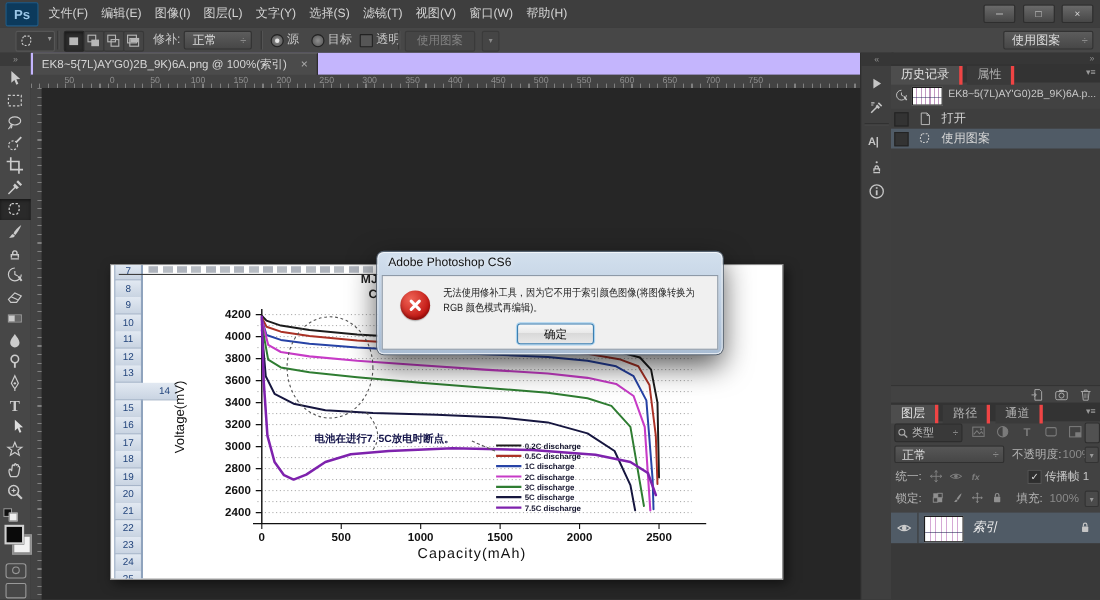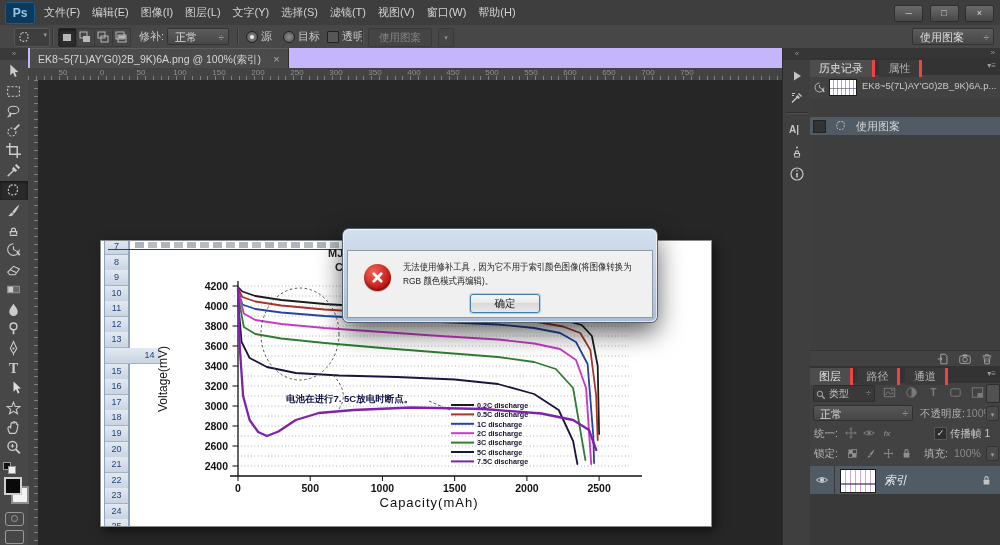--- a/index.html
+++ b/index.html
@@ -535,20 +535,28 @@
     <div class="snaprow">
       <span class="snap-ic"><svg viewBox="0 0 16 16" width="100%" height="100%">
             <path d="M8 2.5 A5.5 5.5 0 1 0 13.5 8" fill="none" stroke="#ccc"></path>
             <path d="M8 5 V8 L10.5 9.3" fill="none" stroke="#ccc"></path>
             <path d="M11 9.5 L13.8 13.5" stroke="#ccc" stroke-width="1.6"></path>
           </svg></span>
       <span class="thumb-snap"></span>
       <span class="snap-name">EK8~5(7L)AY'G0)2B_9K)6A.p...</span>
     </div>
     <div class="hlist">
+        <div class="hrow" style="top: 0px;">
+          <span class="hwell"></span>
+          <span class="hic"><svg viewBox="0 0 16 16" width="100%" height="100%">
+              <path d="M4 2 H10 L12.5 4.5 V14 H4 Z" fill="none" stroke="#bbb"></path>
+              <path d="M10 2 V4.5 H12.5" fill="none" stroke="#bbb"></path>
+            </svg></span>
+          <span class="hlabel">打开</span>
+        </div>
         <div class="hrow selected" style="top: 18px;">
           <span class="hwell"></span>
           <span class="hic"><svg viewBox="0 0 16 16" width="100%" height="100%">
               <path d="M5.2 3 L11 3 Q13 8.5 9.8 11.8 Q4.5 13 3.4 10 Q2.4 6 5.2 3 Z" fill="none" stroke="#ccc" stroke-width="1.1" stroke-dasharray="2 1.4"></path>
             </svg></span>
           <span class="hlabel">使用图案</span>
         </div>
       </div>
     <div class="hfoot">
       <span class="fic" style="left:126px"><svg viewBox="0 0 16 16" width="100%" height="100%">
@@ -667,20 +675,21 @@
       <span class="lname">索引</span>
       <span class="llockic"><svg viewBox="0 0 16 16" width="100%" height="100%">
             <rect x="4.5" y="7" width="7" height="6" rx="0.8" fill="#c5c5c5"></rect>
             <path d="M6 7 V5.2 A2 2 0 0 1 10 5.2 V7" fill="none" stroke="#c5c5c5" stroke-width="1.3"></path>
           </svg></span>
     </div>
     <div class="lfill"></div>
   </div>
 
   <div class="dialog">
+    <div class="dlg-title">Adobe Photoshop CS6</div>
     <div class="dlg-body">
       <div class="dlg-icon">
         <svg viewBox="0 0 16 16">
             <path d="M4.5 4.5 L11.5 11.5 M11.5 4.5 L4.5 11.5" stroke="#fff" stroke-width="2.6" stroke-linecap="round" fill="none"></path>
           </svg>
       </div>
       <div class="dlg-msg">
         <div>无法使用修补工具，因为它不用于索引颜色图像(将图像转换为</div>
         <div>RGB 颜色模式再编辑)。</div>
       </div>

